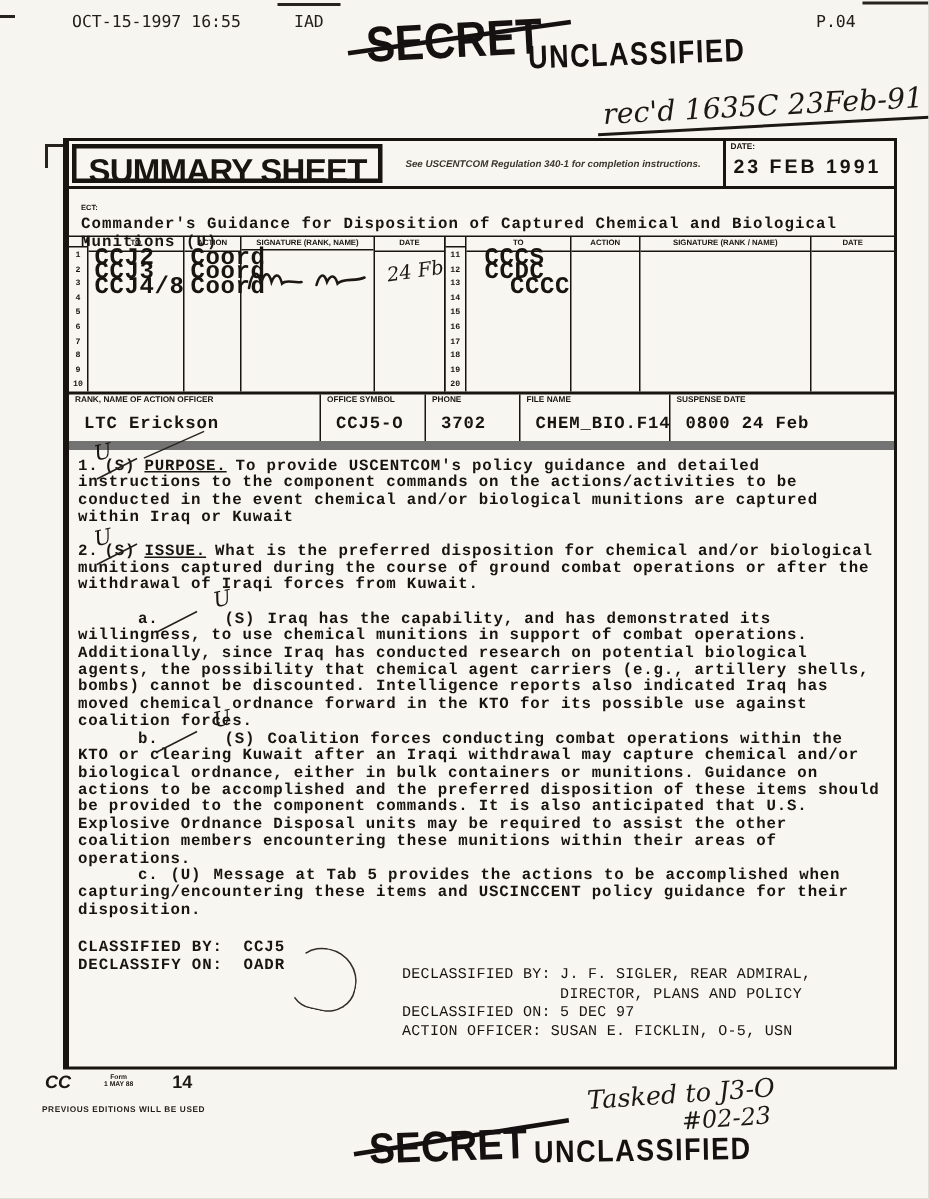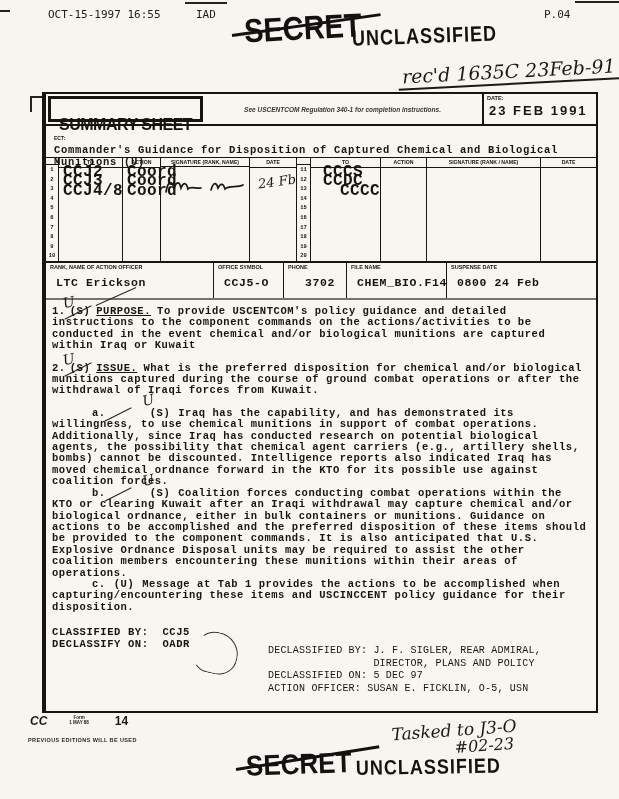--- a/index.html
+++ b/index.html
@@ -22,22 +22,22 @@
   .hand-recd{left:398px;top:60px;font-size:19px;transform:rotate(-3deg);border-bottom:2px solid #1c1813;padding:0 4px 1px 4px;}
   .hand-tasked{left:392px;top:720px;font-size:17px;transform:rotate(-4deg);}
   .hand-tasked .l2{display:block;margin:-2px 0 0 62px;font-size:16px;}
   .hand-rowdate{font-size:13px;transform:rotate(-8deg);position:static;display:inline-block;margin:6px 0 0 8px;}
   
   .artifact{position:absolute;background:#26221d;}
   
   .formbox{position:absolute;left:42px;top:92px;width:556px;height:621px;
            border:2px solid #181410;border-left-width:4px;box-sizing:border-box;background:#f8f6f0;}
   .fhdr{display:flex;height:30px;border-bottom:2px solid #181410;align-items:stretch;}
-  .titlebox{border:3px solid #181410;margin:2px 0 2px 2px;padding:17px 8px 0 8px;
-            font-family:"Liberation Sans",sans-serif;font-weight:900;font-size:16px;letter-spacing:-0.5px;white-space:nowrap;}
+  .titlebox{border:3px solid #181410;margin:2px 0 2px 2px;padding:2px 8px 0 8px;
+            font-family:"Liberation Sans",sans-serif;font-weight:900;font-size:22px;letter-spacing:-0.5px;white-space:nowrap;}
   .instr{flex:1;text-align:center;align-self:center;font:italic bold 6.5px "Liberation Sans",sans-serif;color:#3a352e;}
   .datebox{width:112px;border-left:2px solid #181410;position:relative;}
   .datebox .lab{position:absolute;left:3px;top:1px;font:bold 5.5px "Liberation Sans",sans-serif;}
   .datebox .val{position:absolute;left:5px;top:9px;font-family:"Liberation Sans",sans-serif;font-weight:900;
                 font-size:13px;letter-spacing:2px;white-space:nowrap;}
   .subject{height:30px;padding:1px 0 0 8px;position:relative;}
   .subject .lab{font:bold 5px "Liberation Sans",sans-serif;}
   .subject .val{font-size:10.5px;font-weight:bold;letter-spacing:.7px;line-height:11.5px;padding-right:20px;}
   
   .routing{display:flex;border-top:1px solid #181410;border-bottom:2px solid #181410;height:106px;box-sizing:border-box;}
@@ -46,21 +46,21 @@
   .rhead{height:9px;border-bottom:1px solid #181410;font:bold 5.2px "Liberation Sans",sans-serif;
          text-align:center;line-height:9px;overflow:hidden;white-space:nowrap;}
   .rline{height:9.6px;font-size:16px;font-weight:bold;letter-spacing:.4px;line-height:9.8px;padding-left:4px;white-space:nowrap;}
   .nline{height:9.6px;font-size:5.5px;font-weight:bold;line-height:9.8px;text-align:center;}
   .c-num{width:13px;} .c-to-l{width:64px;} .c-act-l{width:38px;} .c-sig-l{width:89px;} .c-dt-l{width:47px;}
   .c-num-r{width:15px;border-left:1px solid #181410;margin-left:-1px;} .c-to-r{width:70px;} .c-act-r{width:46px;}
   .c-sig-r{flex:1;} .c-dt-r{width:55px;}
   .sigwrap{position:relative;height:100%;}
   .sigwrap svg{position:absolute;left:2px;top:8px;}
   
-  .officer{display:flex;height:37px;border-bottom:2px solid #737373;box-sizing:border-box;}
+  .officer{display:flex;height:37px;border-bottom:6px solid #737373;box-sizing:border-box;}
   .ocell{border-right:1px solid #181410;box-sizing:border-box;padding:1px 0 0 4px;position:relative;}
   .ocell:last-child{border-right:none;}
   .ocell .lab{font:bold 5.5px "Liberation Sans",sans-serif;display:block;}
   .ocell .val{font-size:11.5px;font-weight:bold;letter-spacing:.6px;display:block;margin:6px 0 0 6px;white-space:nowrap;}
   .o-name{width:168px;} .o-sym{width:70px;} .o-ph{width:63px;} .o-file{width:100px;} .o-susp{flex:1;}
   
   .docbody{padding:6px 8px 0 6px;font-size:10.5px;font-weight:bold;letter-spacing:.55px;line-height:11.4px;position:relative;}
   .para{margin:0 0 11px 0;}
   .para.sub{margin:0;text-indent:40px;}
   .para.sub.first{margin-top:11px;}
@@ -217,21 +217,21 @@
       <div class="ocell o-name">
         <span class="lab">RANK, NAME OF ACTION OFFICER</span>
         <span class="val">LTC Erickson</span>
       </div>
       <div class="ocell o-sym">
         <span class="lab">OFFICE SYMBOL</span>
         <span class="val" style="text-align:left;">CCJ5-O</span>
       </div>
       <div class="ocell o-ph">
         <span class="lab">PHONE</span>
-        <span class="val" style="text-align:center;">3702</span>
+        <span class="val" style="">3702</span>
       </div>
       <div class="ocell o-file">
         <span class="lab">FILE NAME</span>
         <span class="val">CHEM_BIO.F14</span>
       </div>
       <div class="ocell o-susp">
         <span class="lab">SUSPENSE DATE</span>
         <span class="val">0800 24 Feb</span>
       </div>
     </div>
@@ -243,21 +243,21 @@
       <p class="para">
         <span class="pnum">2.</span><span class="umark"><span class="uhand">U</span><span class="uslash"></span><span>(S)</span></span><span class="ptitle">ISSUE.</span><span>What is the preferred disposition for chemical and/or biological munitions captured during the course of ground combat operations or after the withdrawal of Iraqi forces from Kuwait.</span>
       </p>
       <p class="para sub first">
         <span class="pnum">a.</span><span class="umark"><span class="uhand">U</span><span class="uslash"></span><span>(S)</span></span><span style="margin-left:8px;">Iraq has the capability, and has demonstrated its willingness, to use chemical munitions in support of combat operations. Additionally, since Iraq has conducted research on potential biological agents, the possibility that chemical agent carriers (e.g., artillery shells, bombs) cannot be discounted.  Intelligence reports also indicated Iraq has moved chemical ordnance forward in the KTO for its possible use against coalition forces.</span>
       </p>
       <p class="para sub">
         <span class="pnum">b.</span><span class="umark"><span class="uhand">U</span><span class="uslash"></span><span>(S)</span></span><span style="margin-left:8px;">Coalition forces conducting combat operations within the KTO or clearing Kuwait after an Iraqi withdrawal may capture chemical and/or biological ordnance, either in bulk containers or munitions. Guidance on actions to be accomplished and the preferred disposition of these items should be provided to the component commands.  It is also anticipated that U.S. Explosive Ordnance Disposal units may be required to assist the other coalition members encountering these munitions within their areas of operations.</span>
       </p>
       <p class="para sub">
-        <span class="pnum">c.</span><span style="margin:0 8px 0 4px;">(U)</span><span>Message at Tab 1 provides the actions to be accomplished when capturing/encountering these items and USCINCCENT policy guidance for their disposition.</span>
+        <span class="pnum">c.</span><span style="margin:0 8px 0 4px;">(U)</span><span>Message at Tab 5 provides the actions to be accomplished when capturing/encountering these items and USCINCCENT policy guidance for their disposition.</span>
       </p>
       <div class="classif">CLASSIFIED BY:  CCJ5
 DECLASSIFY ON:  OADR</div>
     </div>
 
     <div class="declassif">DECLASSIFIED BY: J. F. SIGLER, REAR ADMIRAL,
                  DIRECTOR, PLANS AND POLICY
 DECLASSIFIED ON: 5 DEC 97
 ACTION OFFICER: SUSAN E. FICKLIN, O-5, USN</div>
     <div class="handloop"></div>

